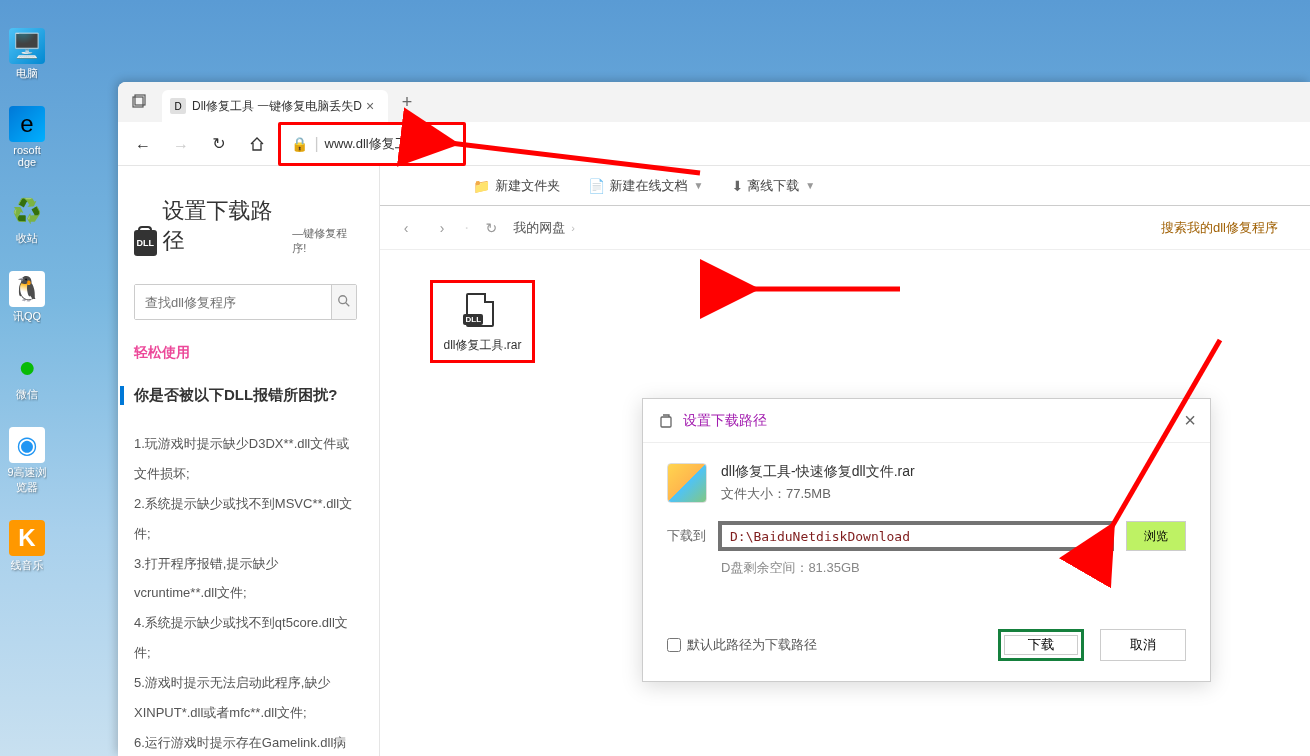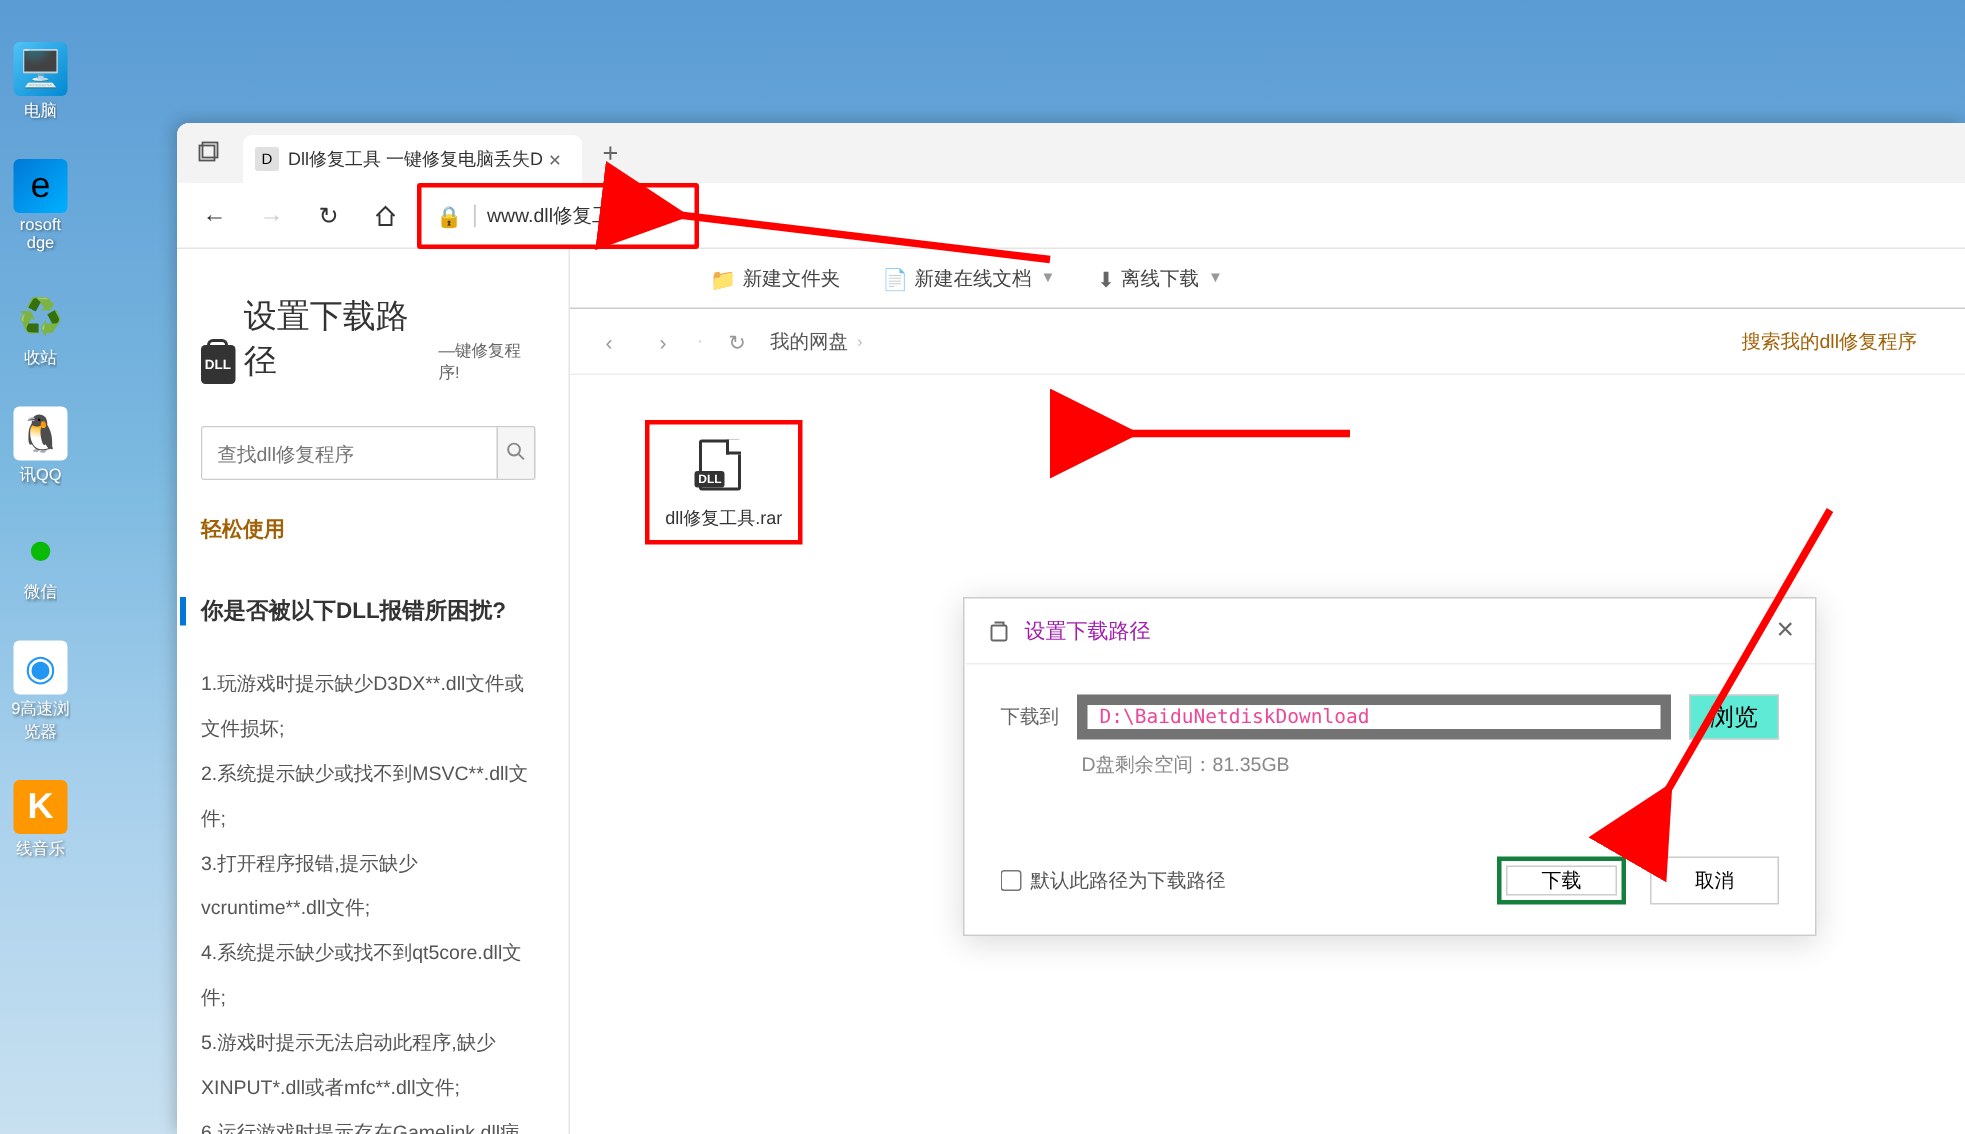--- a/index.html
+++ b/index.html
@@ -36,21 +36,21 @@
 .content-area { flex: 1; display: flex; background: #fff; position: relative; overflow: hidden; }
 .sidebar { width: 262px; border-right: 1px solid #e5e5e5; padding: 30px 22px 0 0; }
 .site-logo { display: flex; align-items: flex-end; gap: 6px; margin-bottom: 28px; }
 .site-logo .logo-icon { width: 24px; height: 26px; background: #333; border-radius: 3px; display: flex; align-items: center; justify-content: center; color: #fff; font-size: 9px; font-weight: bold; position: relative; }
 .site-logo .logo-icon::before { content: ""; position: absolute; top: -4px; left: 50%; transform: translateX(-50%); width: 10px; height: 6px; border: 2px solid #333; border-bottom: none; border-radius: 4px 4px 0 0; }
 .site-logo .logo-text { font-size: 22px; font-weight: 400; color: #333; }
 .site-logo .logo-sub { font-size: 11px; color: #666; }
 .search-box { display: flex; height: 36px; border: 1px solid #ccc; border-radius: 2px; margin-bottom: 24px; }
 .search-box input { flex: 1; border: none; outline: none; padding: 0 10px; font-size: 13px; }
 .search-box button { width: 36px; border: none; background: #f5f5f5; border-left: 1px solid #ccc; cursor: pointer; color: #888; }
-.section-title { font-size: 14px; font-weight: bold; color: #a16207; margin-bottom: 36px; }
+.section-title { font-size: 14px; font-weight: bold; color: #ec4899; margin-bottom: 24px; }
 .faq-title { font-size: 15px; font-weight: bold; color: #333; border-left: 4px solid #0078d7; padding-left: 10px; margin-left: -14px; margin-bottom: 24px; }
 .faq-items { font-size: 13px; color: #555; line-height: 2.3; }
 
 .main-panel { flex: 1; display: flex; flex-direction: column; }
 .cloud-toolbar { height: 40px; display: flex; align-items: center; padding: 0 24px; gap: 28px; border-bottom: 1px solid #ccc; font-size: 13px; color: #444; }
 .cloud-toolbar .tb-item { display: flex; align-items: center; gap: 4px; cursor: pointer; }
 .cloud-toolbar .tb-icon { font-size: 14px; color: #666; }
 .cloud-toolbar .dropdown { font-size: 10px; color: #999; margin-left: 2px; }
 .cloud-nav { height: 44px; display: flex; align-items: center; padding: 0 12px; gap: 8px; border-bottom: 1px solid #eee; }
 .cloud-nav .cnav-btn { width: 28px; height: 28px; display: flex; align-items: center; justify-content: center; color: #999; cursor: pointer; font-size: 14px; }
@@ -71,22 +71,22 @@
 .dialog-header .dlg-icon { width: 18px; height: 18px; margin-right: 8px; display: flex; align-items: center; justify-content: center; }
 .dialog-header .dlg-title { font-size: 14px; color: #a21caf; }
 .dialog-header .dlg-close { margin-left: auto; font-size: 20px; cursor: pointer; color: #666; }
 .dialog-body { padding: 20px 24px; }
 .dlg-file-row { display: flex; align-items: flex-start; gap: 14px; margin-bottom: 18px; }
 .dlg-file-icon { width: 40px; height: 40px; background: linear-gradient(135deg, #ffd54f 0%, #ffb74d 50%, #4fc3f7 50%, #81c784 100%); border-radius: 4px; border: 1px solid #ddd; }
 .dlg-file-info .fn { font-size: 14px; color: #333; margin-bottom: 4px; }
 .dlg-file-info .fs { font-size: 13px; color: #666; }
 .dlg-path-row { display: flex; align-items: center; gap: 12px; margin-bottom: 8px; }
 .dlg-path-row .lbl { font-size: 13px; color: #666; }
-.dlg-path-row input { flex: 1; height: 30px; border: 7px solid #737373; padding: 0 8px; font-size: 13px; font-family: monospace; color: #ec4899; }
-.dlg-browse { width: 60px; height: 30px; border: 1px solid #ccc; background: #5eead4; font-size: 16px; cursor: pointer; }
+.dlg-path-row input { flex: 1; height: 30px; border: 4px solid #737373; padding: 0 8px; font-size: 13px; font-family: monospace; color: #7f1d1d; }
+.dlg-browse { width: 60px; height: 30px; border: 1px solid #ccc; background: #bef264; font-size: 12px; cursor: pointer; }
 .dlg-remaining { font-size: 13px; color: #888; margin-left: 54px; margin-bottom: 32px; }
 .dialog-footer { display: flex; align-items: center; padding: 0 24px 20px 24px; }
 .dlg-check { display: flex; align-items: center; gap: 6px; font-size: 13px; color: #555; }
 .dlg-check input { width: 14px; height: 14px; }
 .dlg-actions { margin-left: auto; display: flex; gap: 16px; }
 .dlg-btn { width: 86px; height: 32px; border: 1px solid #ccc; background: #fff; font-size: 13px; cursor: pointer; }
 .dlg-btn.primary-box { border: 3px solid #15803d; padding: 3px; }
 .dlg-btn.primary-box button { width: 100%; height: 100%; border: 1px solid #ccc; background: #fff; cursor: pointer; }
 
 .arrow { position: absolute; pointer-events: none; }
@@ -240,20 +240,29 @@
           <div class="dlg-icon">
             <svg width="16" height="16" viewBox="0 0 16 16">
                 <rect x="3" y="4" width="10" height="10" rx="1" fill="none" stroke="#666" stroke-width="1.3"></rect>
                 <path d="M5 2 h6 v2" fill="none" stroke="#666" stroke-width="1.3"></path>
               </svg>
           </div>
           <span class="dlg-title">设置下载路径</span>
           <span class="dlg-close">×</span>
         </div>
         <div class="dialog-body">
+          <div class="dlg-file-row">
+            <div class="dlg-file-icon"></div>
+            <div class="dlg-file-info">
+              <div class="fn">dll修复工具-快速修复dll文件.rar</div>
+              <div class="fs">
+                <span>文件大小：</span><span>77.5MB</span>
+              </div>
+            </div>
+          </div>
           <div class="dlg-path-row">
             <span class="lbl">下载到</span>
             <input type="text" value="D:\BaiduNetdiskDownload" style="">
             <button class="dlg-browse">浏览</button>
           </div>
           <div class="dlg-remaining">D盘剩余空间：81.35GB</div>
         </div>
         <div class="dialog-footer">
           <label class="dlg-check">
             <input type="checkbox" style="">

